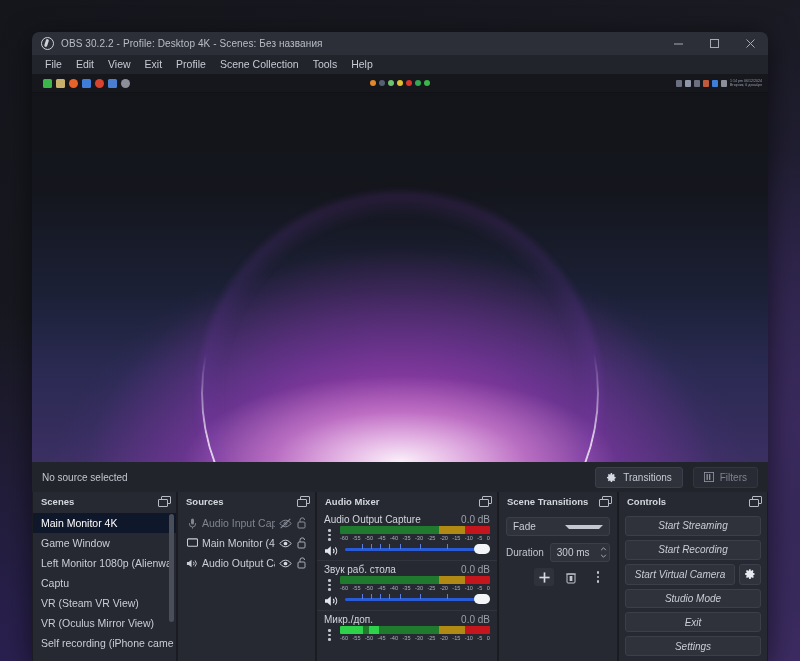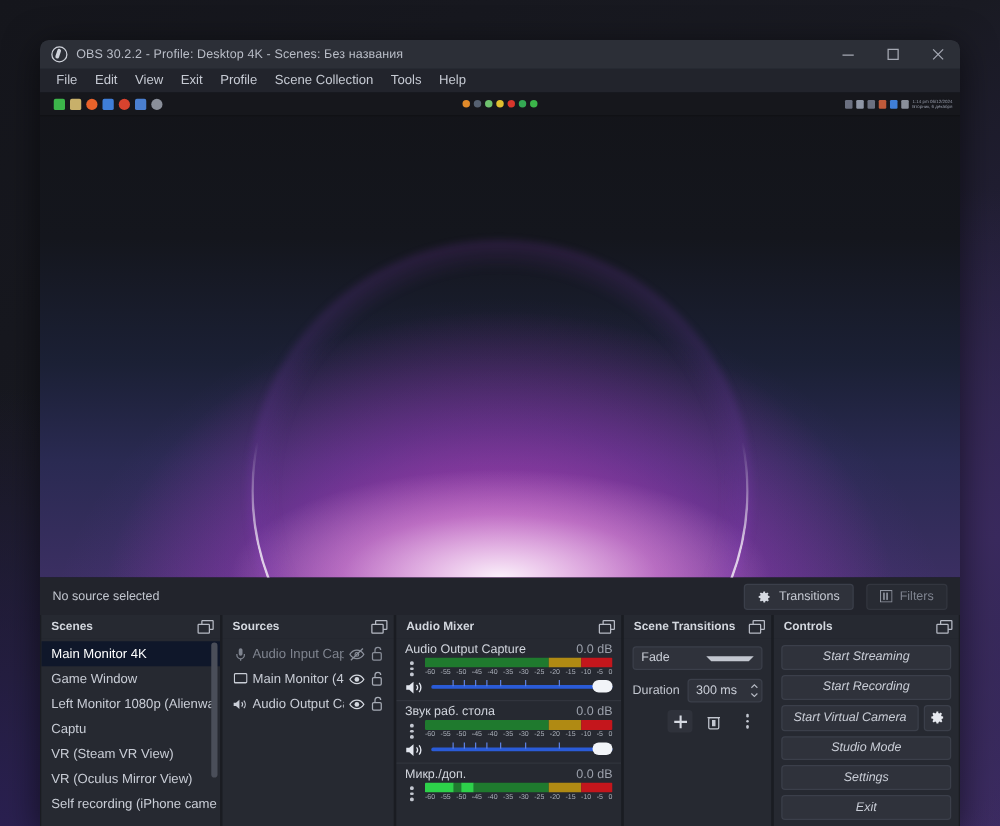--- a/index.html
+++ b/index.html
@@ -668,19 +668,19 @@
         <div class="ctl-row">
           <div class="ctl-btn">Start Virtual Camera</div>
           <div class="ctl-gear">
             <svg width="12" height="12" viewBox="0 0 16 16">
                 <path fill="#e6e9ef" d="M8 5.4a2.6 2.6 0 100 5.2 2.6 2.6 0 000-5.2zm0 3.9A1.3 1.3 0 118 6.7a1.3 1.3 0 010 2.6z"></path>
                 <path fill="#e6e9ef" d="M14 9v-2l-1.7-.3a4.6 4.6 0 00-.5-1.2l1-1.4-1.4-1.4-1.4 1a4.6 4.6 0 00-1.2-.5L8.9 1.5h-2l-.3 1.7a4.6 4.6 0 00-1.2.5l-1.4-1L2.6 4.1l1 1.4c-.2.4-.4.8-.5 1.2L1.4 7v2l1.7.3c.1.4.3.8.5 1.2l-1 1.4 1.4 1.4 1.4-1c.4.2.8.4 1.2.5l.3 1.7h2l.3-1.7c.4-.1.8-.3 1.2-.5l1.4 1 1.4-1.4-1-1.4c.2-.4.4-.8.5-1.2L14 9z"></path>
               </svg>
           </div>
         </div>
         <div class="ctl-btn">Studio Mode</div>
+        <div class="ctl-btn">Exit</div>
         <div class="ctl-btn">Settings</div>
-        <div class="ctl-btn">Exit</div>
       </div>
     </div>
 
   </div>
 </div>
 
 </body></html>

